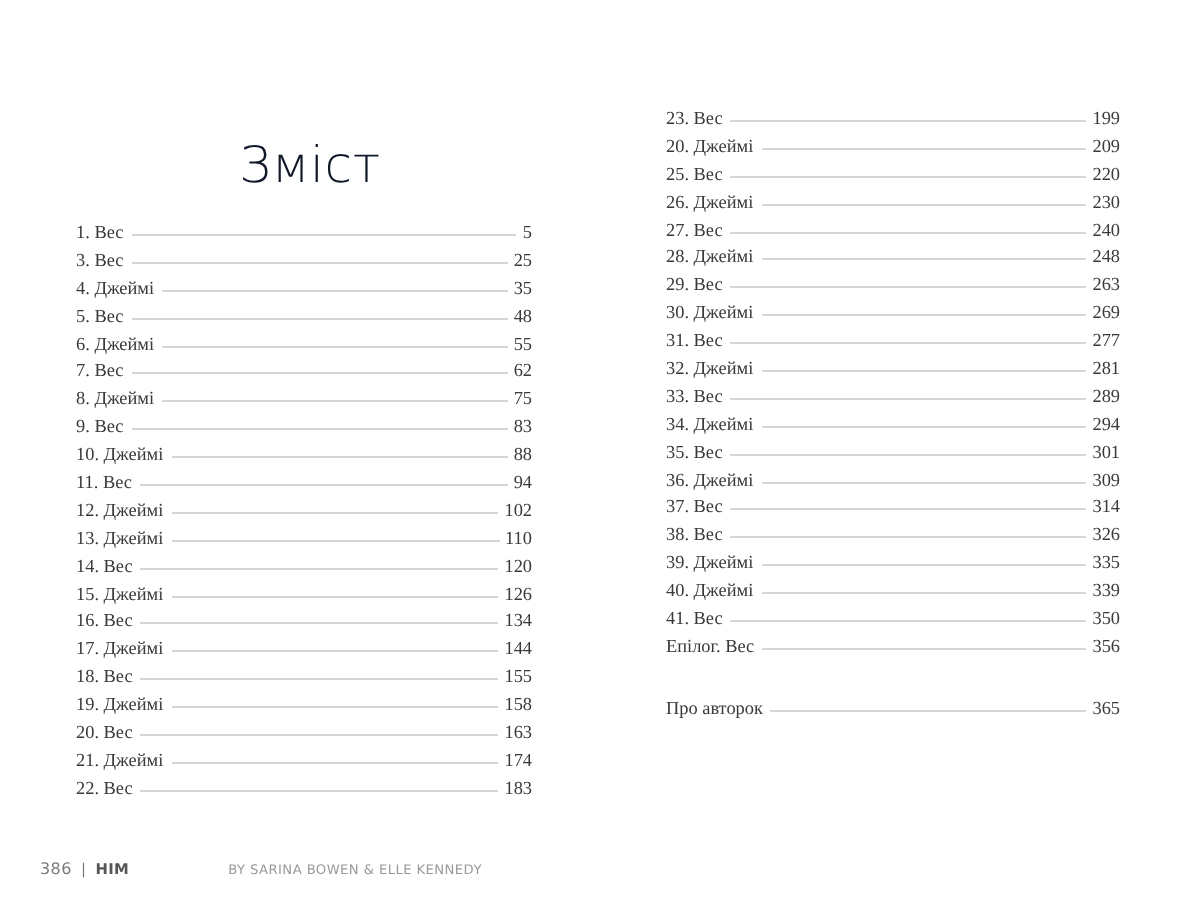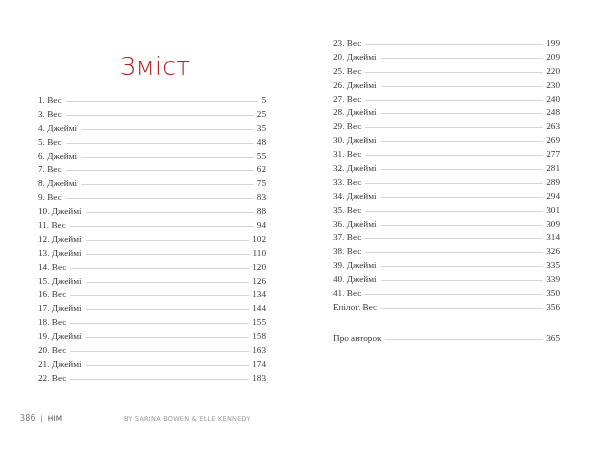--- a/index.html
+++ b/index.html
@@ -3,28 +3,28 @@
   <meta charset="utf-8">
   <style>
     html, body { margin: 0; padding: 0; }
     body {
       width: 600px; height: 450px; overflow: hidden;
       background: #ffffff;
       position: relative;
       font-family: "Liberation Serif", serif;
       color: #3a3a3a;
     }
-    .page { position: absolute; top: 0; height: 370px; }
+    .page { position: absolute; top: 16px; height: 370px; }
     .page-left { left: 0; width: 300px; }
     .page-right { left: 300px; width: 300px; }
     .title {
       position: absolute; left: 0; width: 310px; top: 52px;
       text-align: center;
       font-family: "DejaVu Sans", sans-serif;
-      font-size: 25px; font-weight: 300; color: #b91c1c;
+      font-size: 25px; font-weight: 300; color: #0f172a;
       letter-spacing: 0.3px;
     }
     .toc { position: absolute; list-style: none; margin: 0; padding: 0; }
     .toc-left { left: 38px; top: 94px; width: 228px; }
     .toc-right { left: 33px; top: 37px; width: 227px; }
     .toc-item {
       display: flex; align-items: center;
       height: 13.9px; font-size: 9.2px; line-height: 13.9px;
       color: #3a3a3a;
     }
@@ -36,21 +36,21 @@
     }
     .num { white-space: nowrap; }
     .footer {
       position: absolute; left: 20px; top: 414px;
       font-family: "DejaVu Sans", sans-serif;
       font-size: 7.4px; color: #8a8a8a; letter-spacing: 0.2px;
       white-space: nowrap;
     }
     .footer .pno { font-size: 8px; color: #7a7a7a; text-align: center; }
     .footer .sep { margin: 0 2px; color: #7a7a7a; }
-    .footer .book { font-weight: normal; color: #555; margin-right: 18px; }
+    .footer .book { font-weight: bold; color: #555; margin-right: 6px; }
     .footer .authors { font-size: 6.6px; color: #9a9a9a; margin-left: 41px; }
   </style>
 </head>
 <body>
 
 <div class="page page-left">
   <div class="title">Зміст</div>
   <ul class="toc toc-left" id="toc-left">
       <li class="toc-item">
         <span class="label">1. Вес</span>

